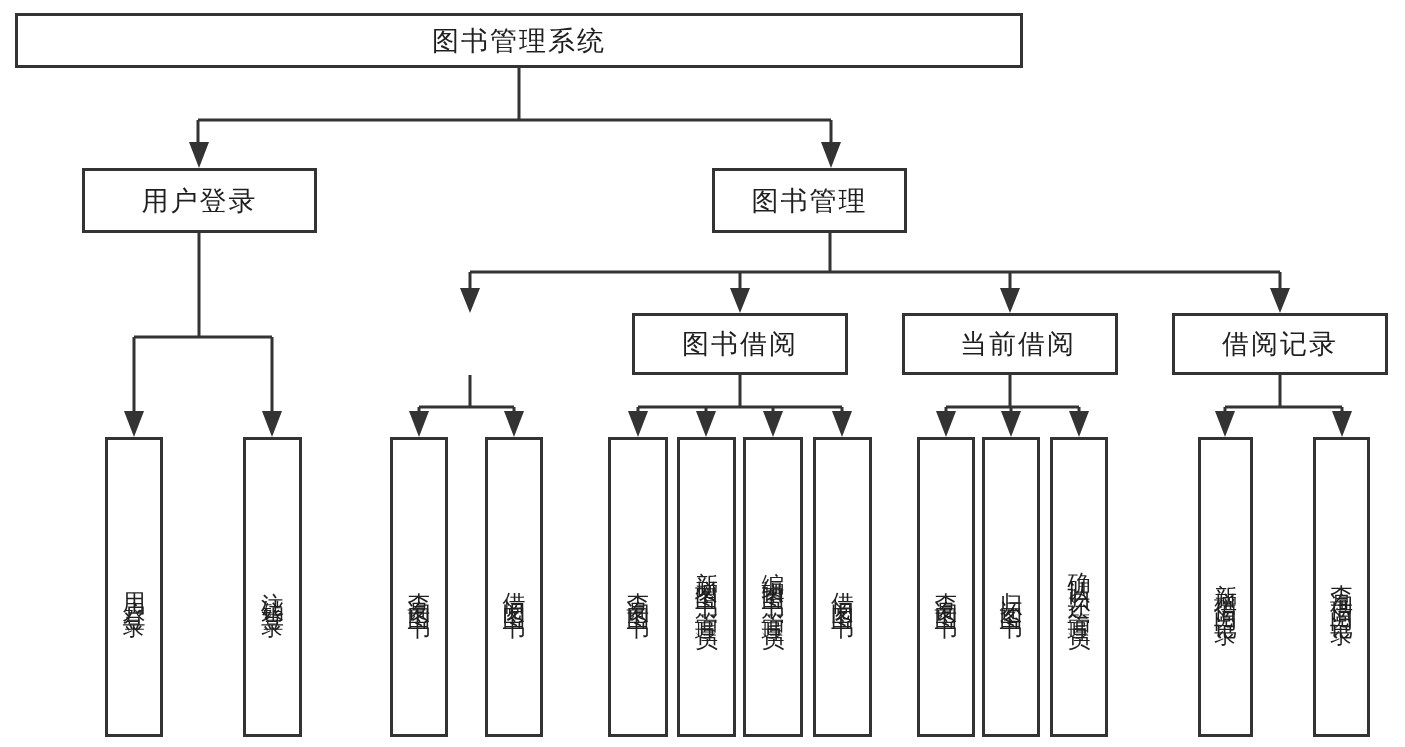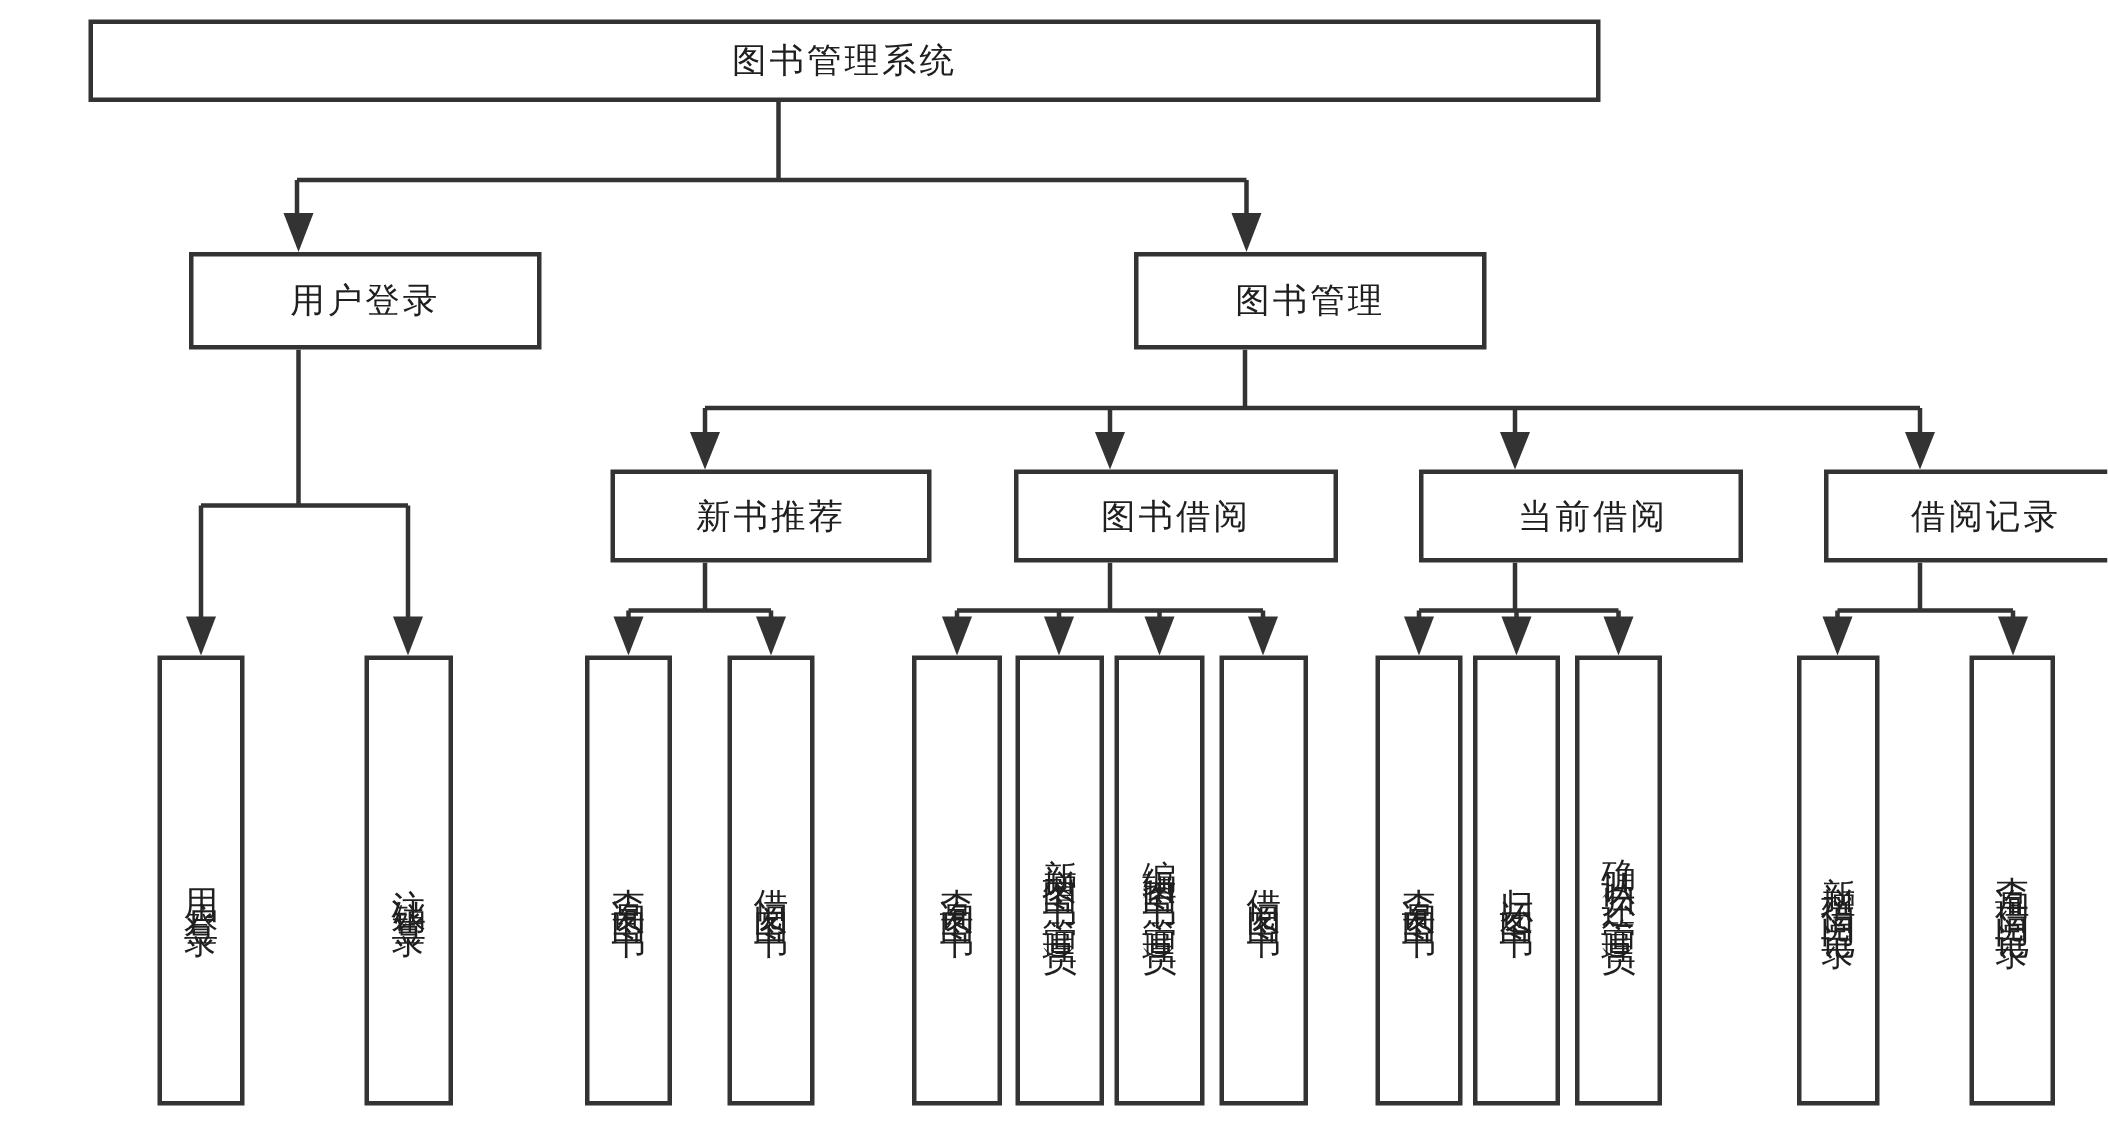--- a/index.html
+++ b/index.html
@@ -8,21 +8,21 @@
     background:#ffffff; overflow:hidden;
     font-family:"Liberation Sans", sans-serif;
   }
   .connectors { position:absolute; left:0; top:0; width:1405px; height:747px; }
   .box {
     position:absolute; box-sizing:border-box;
     background:#ffffff; border:3px solid #333333;
     display:flex; align-items:center; justify-content:center;
     color:#1f1f1f;
   }
-  .hbox { font-size:23px; letter-spacing:2px; white-space:nowrap;margin-left:44px; }
+  .hbox { font-size:27px; letter-spacing:2px; white-space:nowrap; }
   .vbox {
     writing-mode:vertical-rl; text-orientation:mixed;
     font-size:23px; letter-spacing:8px; line-height:1;
     padding-top:6px;
   }
   .vbox span { display:block; }
   .watermark {
     position:absolute; right:14px; bottom:11px;
     font-size:23px; letter-spacing:1px;
     color:rgba(150,150,150,0.9); white-space:nowrap;
@@ -76,27 +76,24 @@
     </g>
   </svg>
 
   <div class="box hbox" style="left:15px; top:13px; width:1008px; height:55px;">
     <span>图书管理系统</span>
   </div>
 
   <div class="box hbox" style="left:82px; top:168px; width:235px; height:65px;">
     <span>用户登录</span>
   </div>
-  <div class="box hbox" style="left:712px; top:168px; width:235px; height:65px;">
+  <div class="box hbox" style="left:712px; top:168px; width:195px; height:65px;">
     <span>图书管理</span>
   </div>
 
-  <div class="box hbox" style="left:363px; top:313px; width:214px; height:62px;">
-    <span>新书推荐</span>
-  </div>
   <div class="box hbox" style="left:632px; top:313px; width:216px; height:62px;">
     <span>图书借阅</span>
   </div>
   <div class="box hbox" style="left:902px; top:313px; width:216px; height:62px;padding-left:16px;">
     <span>当前借阅</span>
   </div>
   <div class="box hbox" style="left:1172px; top:313px; width:216px; height:62px;">
     <span>借阅记录</span>
   </div>
 

